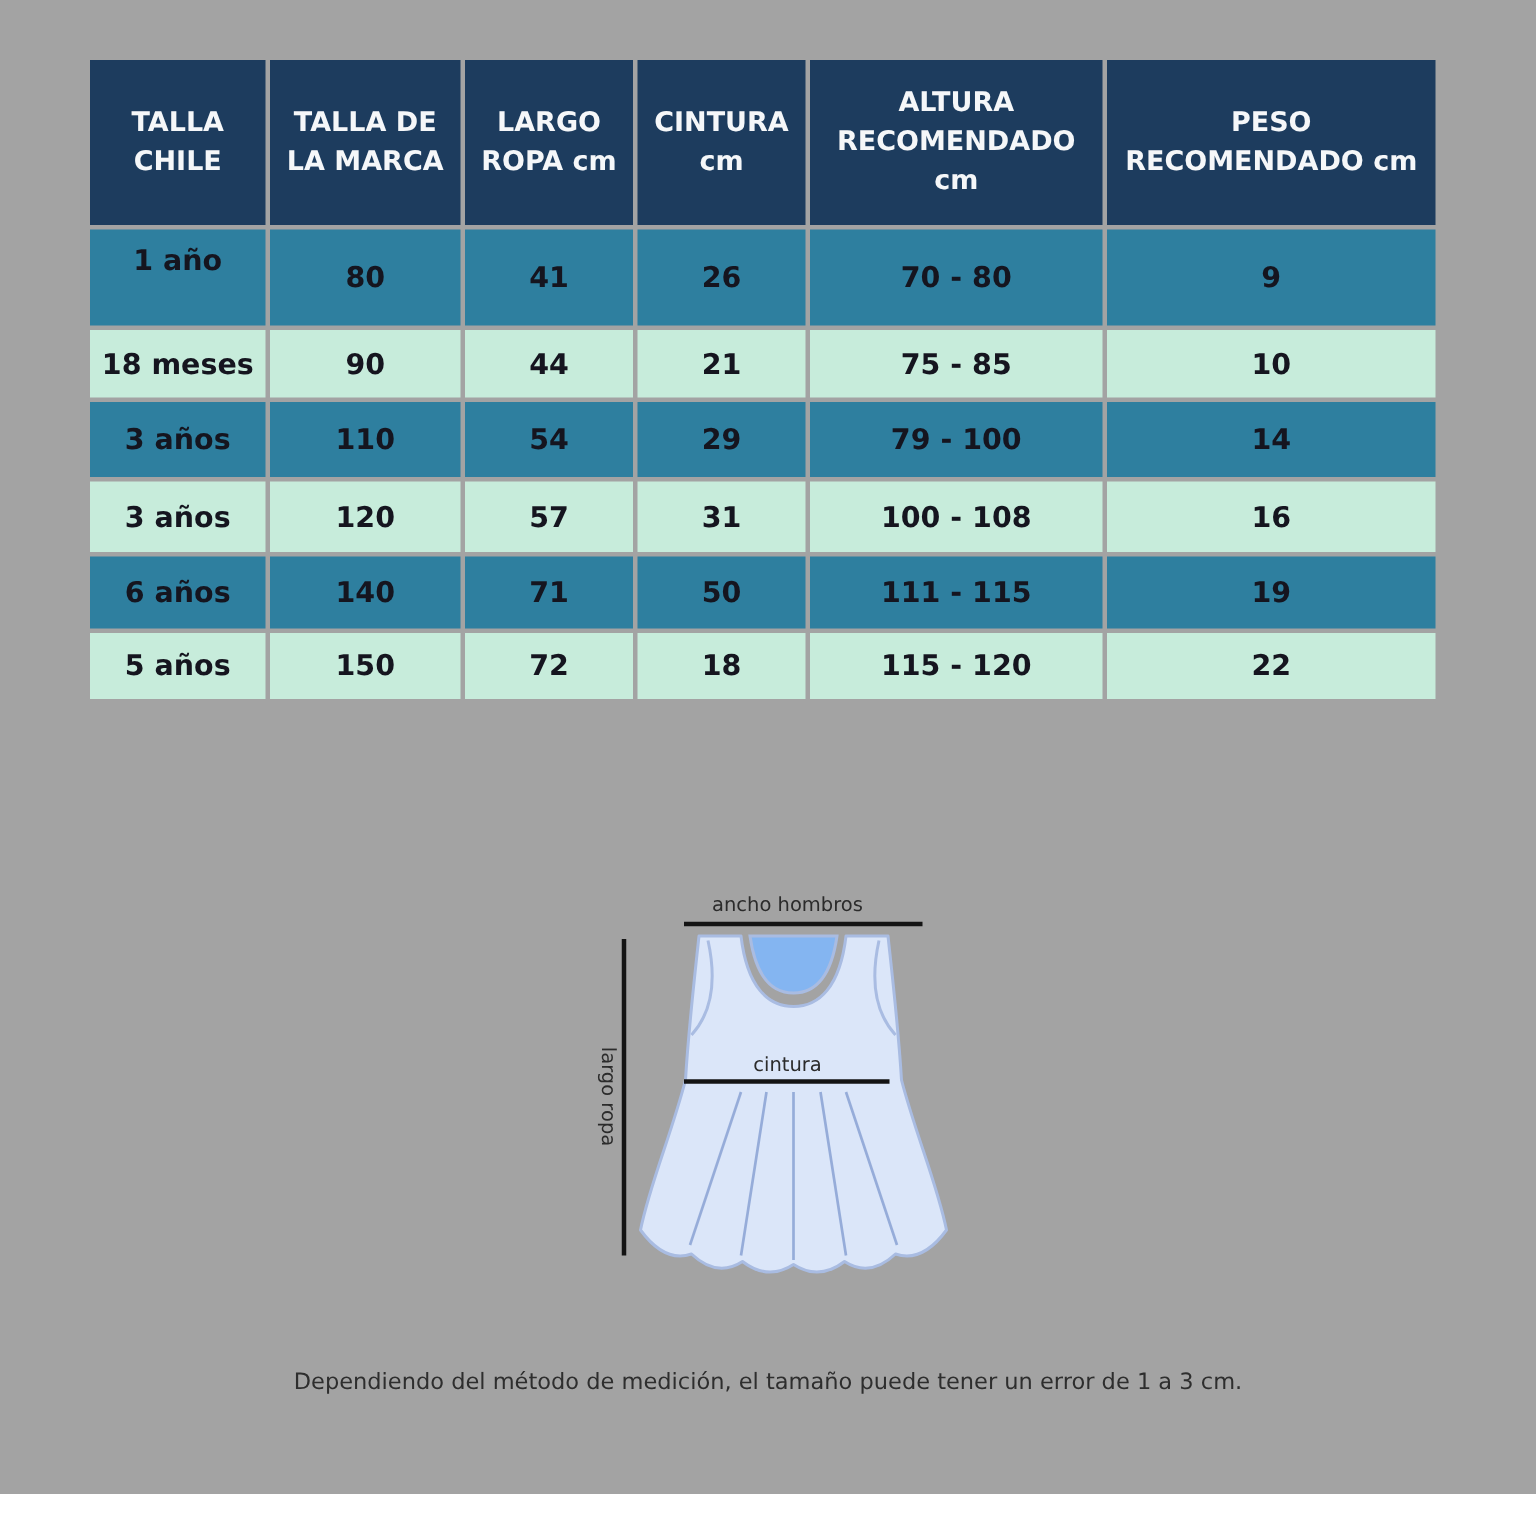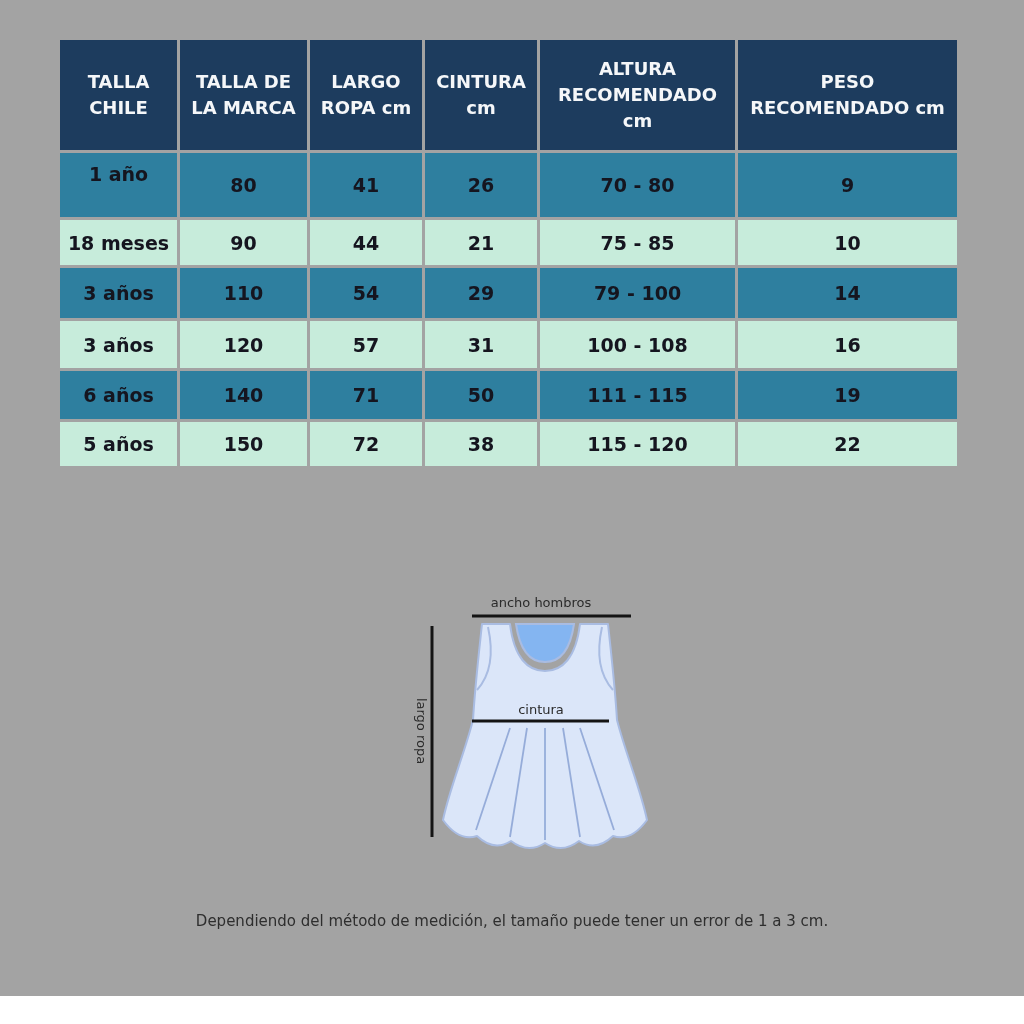--- a/index.html
+++ b/index.html
@@ -50,21 +50,21 @@
   .size-table tbody tr:nth-child(1) td:first-child{vertical-align:top;padding-top:10px;}
   .size-table tbody tr:nth-child(2) td{height:45px}
   .size-table tbody tr:nth-child(3) td{height:50px}
   .size-table tbody tr:nth-child(4) td{height:47px}
   .size-table tbody tr:nth-child(5) td{height:48px}
   .size-table tbody tr:nth-child(6) td{height:44px}
   .size-table tbody tr:nth-child(7) td{height:38px}
   .size-table tbody tr:nth-child(8) td{height:44px}
 
   
-  .diagram{position:absolute;left:404px;top:590px;width:264px;height:294px;}
+  .diagram{position:absolute;left:388px;top:590px;width:264px;height:294px;}
   .diagram svg{display:block;width:100%;height:100%;}
   .diagram text{font-family:"DejaVu Sans","Liberation Sans",sans-serif;
     fill:var(--label-text);font-size:13px;}
 
   
   .footer-note{
     position:absolute;left:0;top:908px;width:1024px;
     text-align:center;color:var(--footer-text);
     font-size:15px;line-height:26px;
   }
@@ -131,21 +131,21 @@
         <td>140</td>
         <td>71</td>
         <td>50</td>
         <td>111 - 115</td>
         <td>19</td>
       </tr>
       <tr>
         <td>5 años</td>
         <td>150</td>
         <td>72</td>
-        <td>38</td>
+        <td>18</td>
         <td>115 - 120</td>
         <td>22</td>
       </tr>
     </tbody>
   </table>
 
   <div class="diagram">
     <svg viewBox="0 0 264 294" xmlns="http://www.w3.org/2000/svg">
 
       <g>

